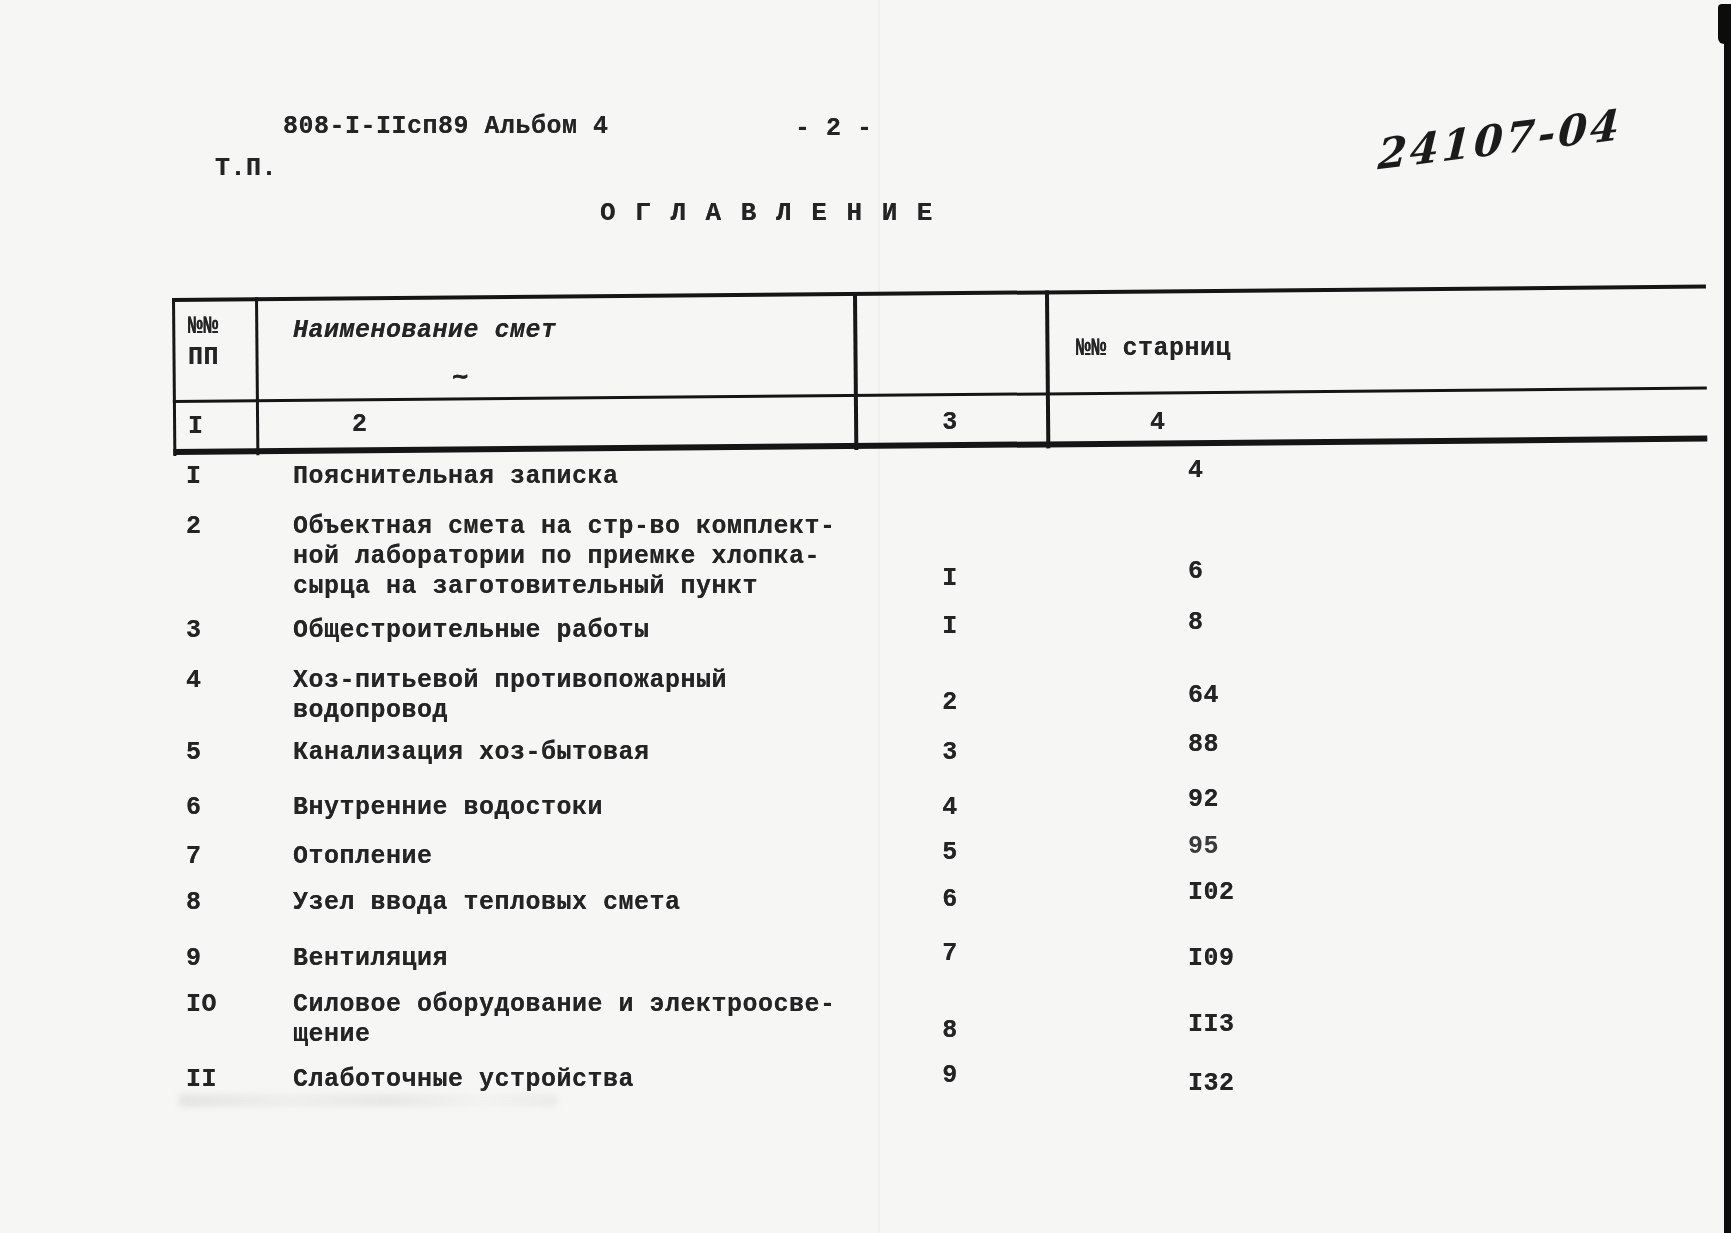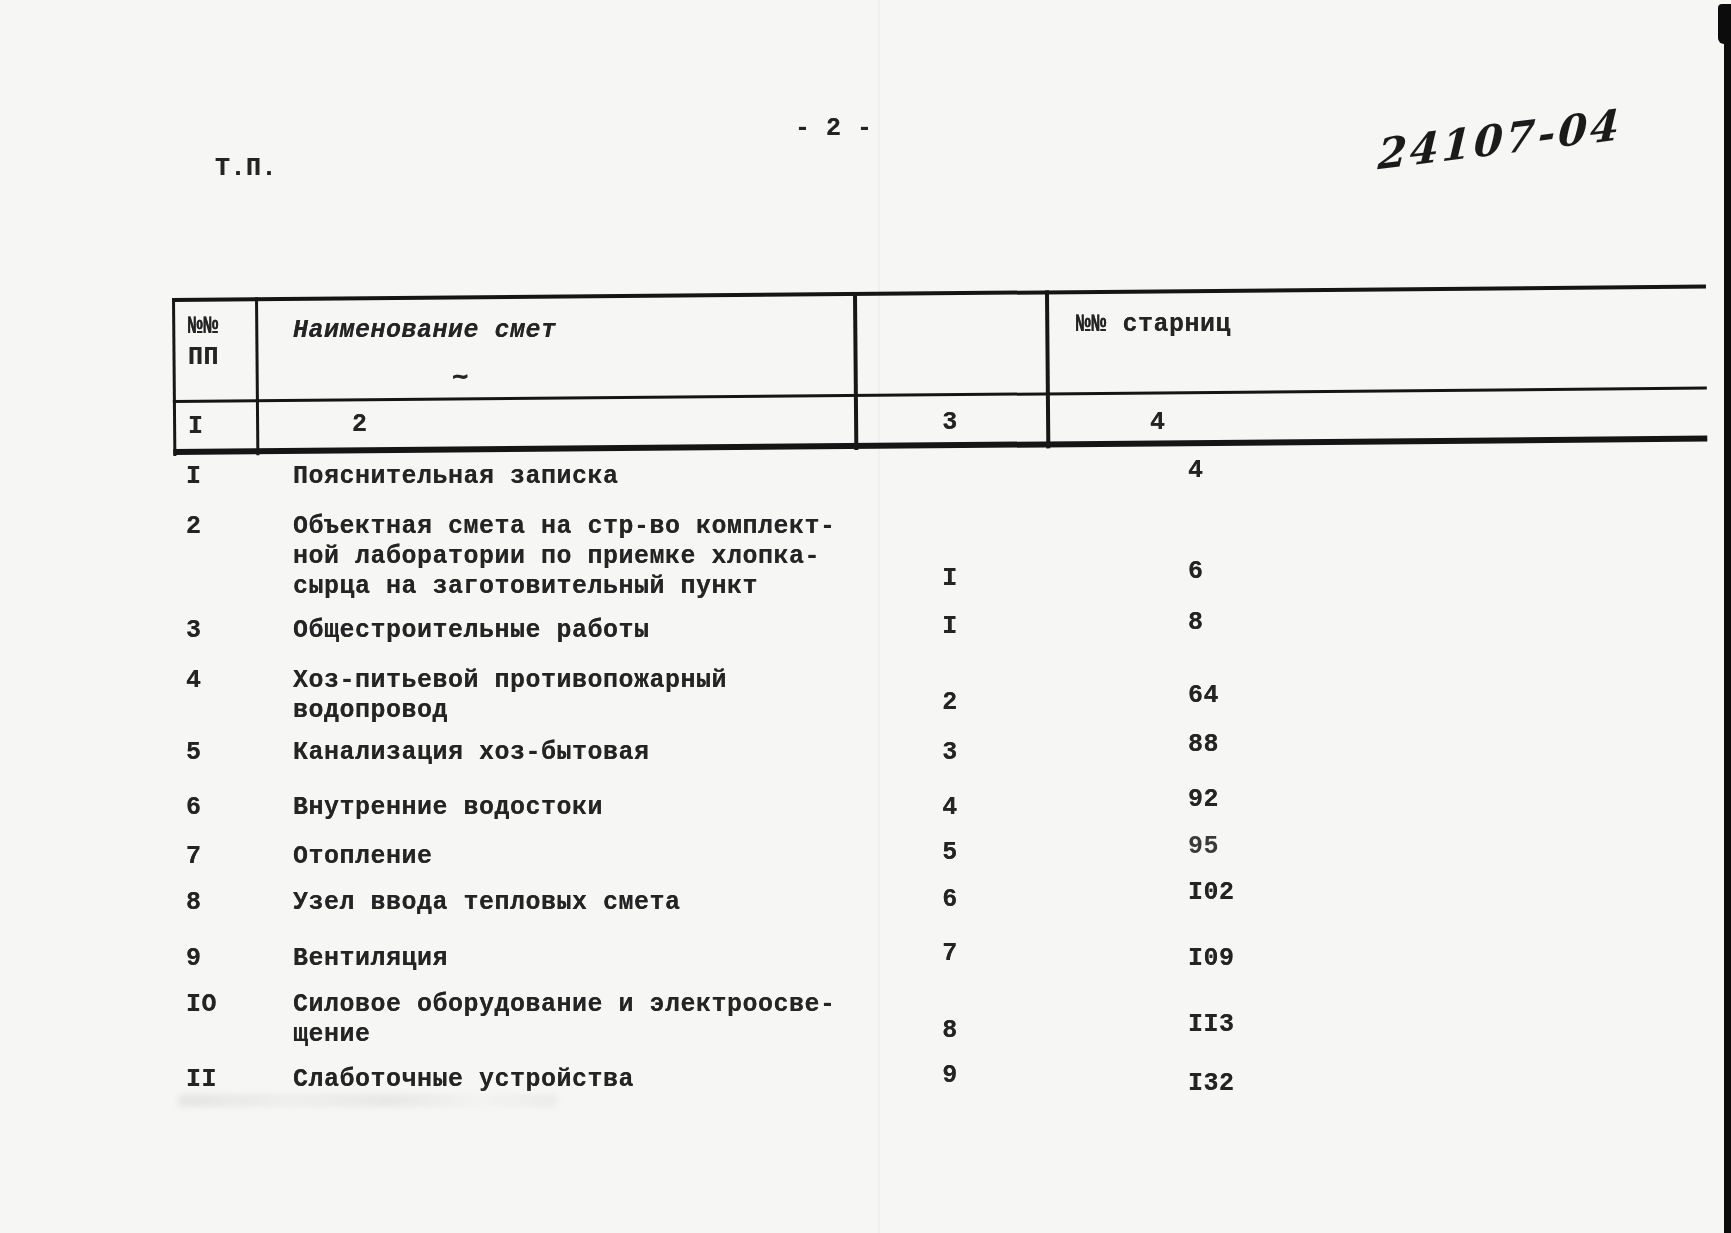--- a/index.html
+++ b/index.html
@@ -63,39 +63,41 @@
   }
   .seam{position:absolute;left:878px;top:0;width:2px;height:1233px;background:rgba(0,0,0,.025);}
   .tilde{font-size:28px;transform:rotate(-4deg);}
 </style>
 </head>
 <body>
 
 <div class="sheet">
 
   <span class="tw" style="left:215px;top:112px;margin-top:42px;">Т.П.</span>
+  <span class="tw" style="left:283px;top:112px;">808-I-IIсп89 Альбом 4</span>
   <span class="tw" style="left:795px;top:114px;">- 2 -</span>
   <span class="hand">24107-04</span>
 
+  <span class="tw title" style="left:600px;top:198px;font-size:26px;">О Г Л А В Л Е Н И Е</span>
 
   <div class="grid">
     <div class="hline h-top"></div>
     <div class="hline h-mid"></div>
     <div class="hline h-bot"></div>
     <div class="vline v1"></div>
     <div class="vline v2"></div>
     <div class="vline v3"></div>
     <div class="vline v4"></div>
   </div>
 
   <span class="tw" style="left:188px;top:311px;line-height:31px;">№№
 ПП</span>
   <span class="tw" style="left:293px;top:316px;font-style:italic;">Наименование смет</span>
   <span class="tw tilde" style="left:452px;top:364px;">~</span>
-  <span class="tw" style="left:1076px;top:310px;">№№ старниц</span>
+  <span class="tw" style="left:1076px;top:334px;">№№ старниц</span>
 
   <span class="tw" style="left:188px;top:412px;">I</span>
   <span class="tw" style="left:352px;top:410px;">2</span>
   <span class="tw" style="left:880px;top:408px;width:140px;text-align:center;">3</span>
   <span class="tw" style="left:1150px;top:408px;">4</span>
 
   <div class="row" style="top:462px;">
     <span class="tw c c-num">I</span>
     <span class="tw c c-name">Пояснительная записка</span>
     <span class="tw c c-obj"></span>

